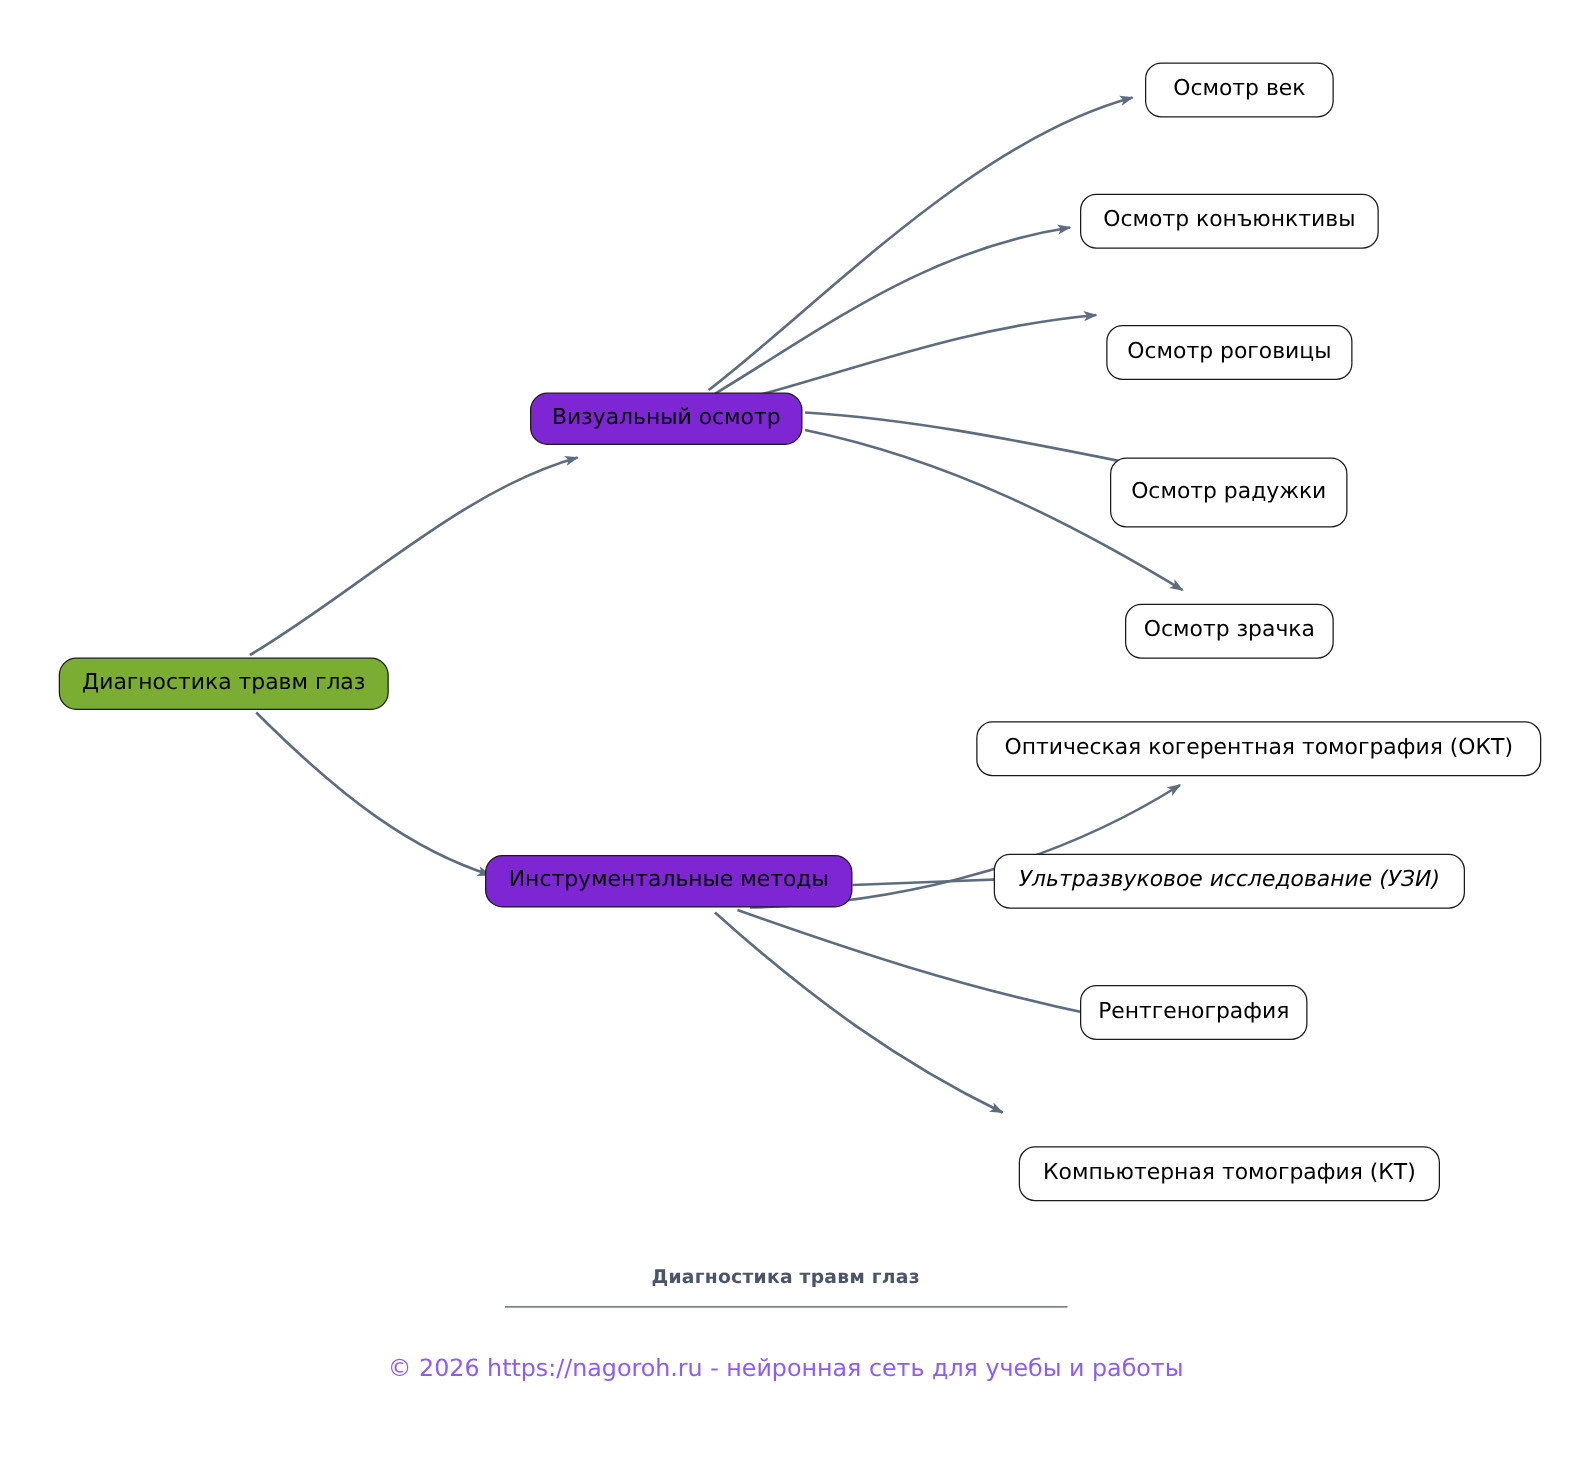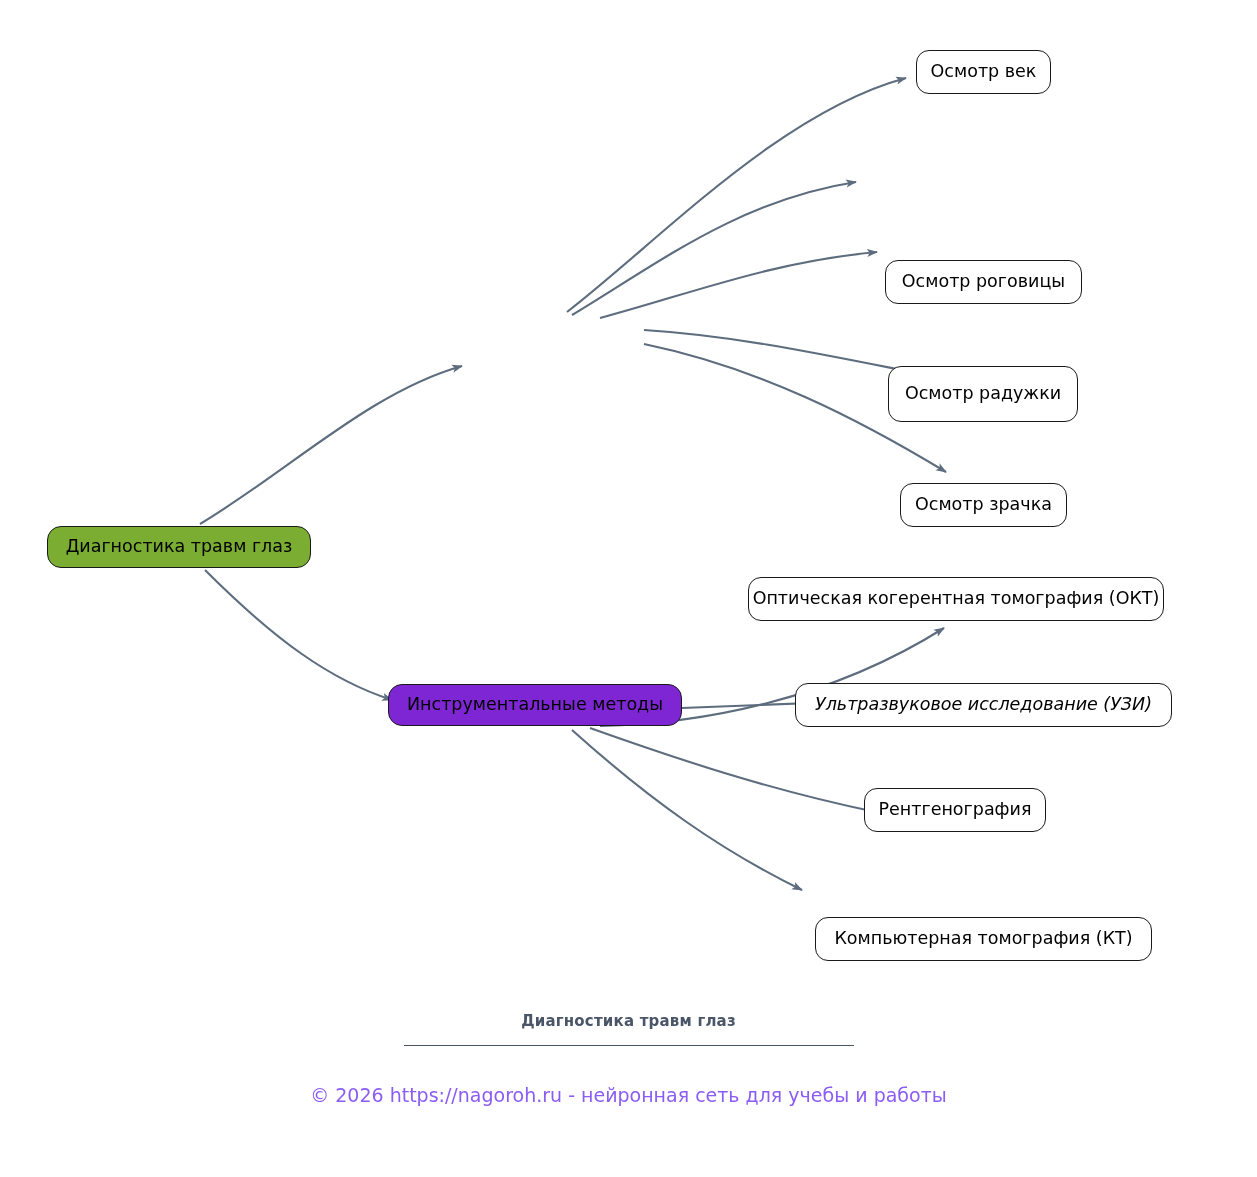--- a/index.html
+++ b/index.html
@@ -126,43 +126,49 @@
       <path d="M 682,708 C 740,706 780,704 838,702"></path>
       <path d="M 590,728 C 680,760 770,790 876,812"></path>
       <path d="M 572,730 C 650,800 720,850 802,890"></path>
     </g>
   </svg>
 
   <div class="node node-root" style="left:47px; top:526px; width:264px; height:42px;">
     <span>Диагностика травм глаз</span>
   </div>
 
+  <div class="node node-branch" style="left:424px; top:314px; width:218px; height:42px;">
+    <span>Визуальный осмотр</span>
+  </div>
 
   <div class="node node-branch" style="left:388px; top:684px; width:294px; height:42px;">
     <span>Инструментальные методы</span>
   </div>
 
-  <div class="node node-leaf" style="left:916px; top:50px; width:135px; height:44px;">
+  <div class="node node-leaf" style="left:916px; top:50px; width:151px; height:44px;">
     <span>Осмотр век</span>
   </div>
 
+  <div class="node node-leaf" style="left:864px; top:155px; width:239px; height:44px;">
+    <span>Осмотр конъюнктивы</span>
+  </div>
 
   <div class="node node-leaf" style="left:885px; top:260px; width:197px; height:44px;">
     <span>Осмотр роговицы</span>
   </div>
 
   <div class="node node-leaf" style="left:888px; top:366px; width:190px; height:56px;">
     <span>Осмотр радужки</span>
   </div>
 
   <div class="node node-leaf" style="left:900px; top:471px; width:167px; height:44px;margin-top:12px;">
     <span>Осмотр зрачка</span>
   </div>
 
-  <div class="node node-leaf" style="left:748px; top:577px; width:416px; height:44px;">
+  <div class="node node-leaf" style="left:781px; top:577px; width:452px; height:44px;">
     <span>Оптическая когерентная томография (ОКТ)</span>
   </div>
 
   <div class="node node-leaf" style="left:795px; top:683px; width:377px; height:44px;font-style:italic;">
     <span>Ультразвуковое исследование (УЗИ)</span>
   </div>
 
   <div class="node node-leaf" style="left:864px; top:788px; width:182px; height:44px;">
     <span>Рентгенография</span>
   </div>

